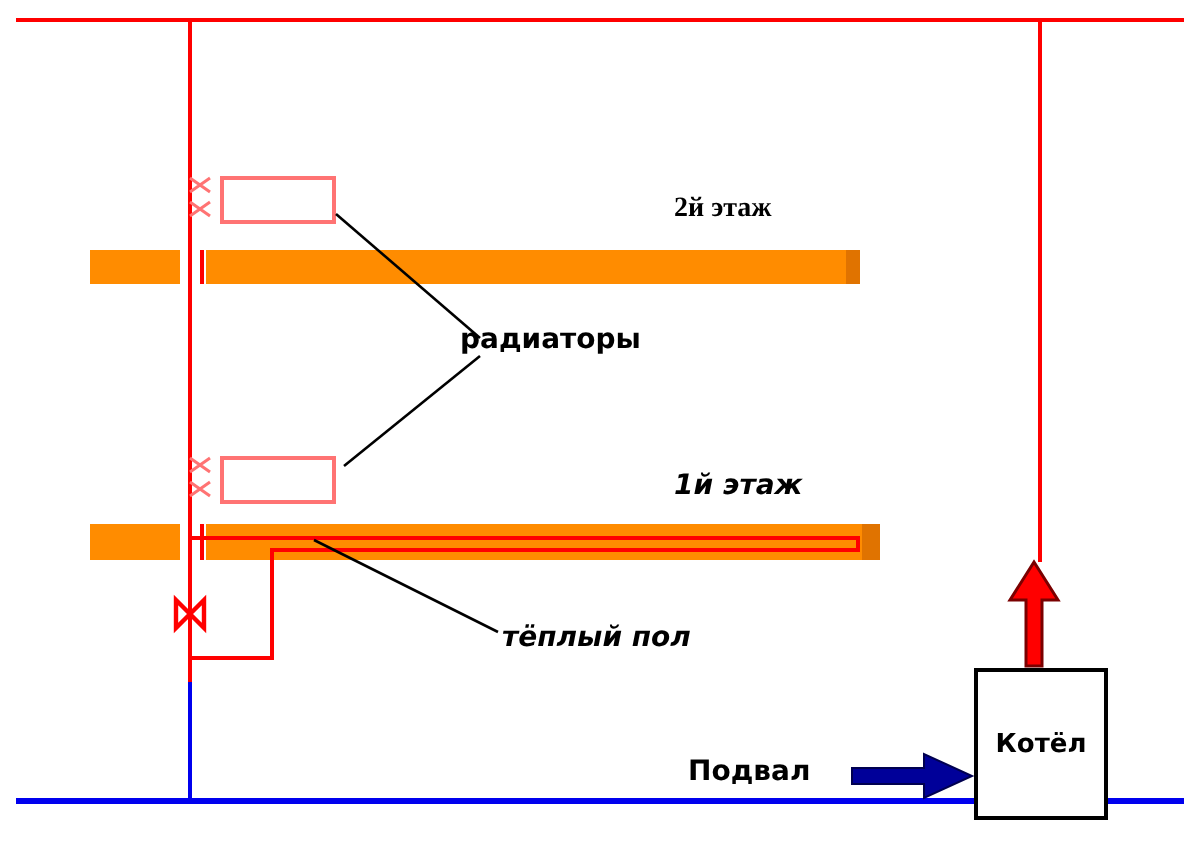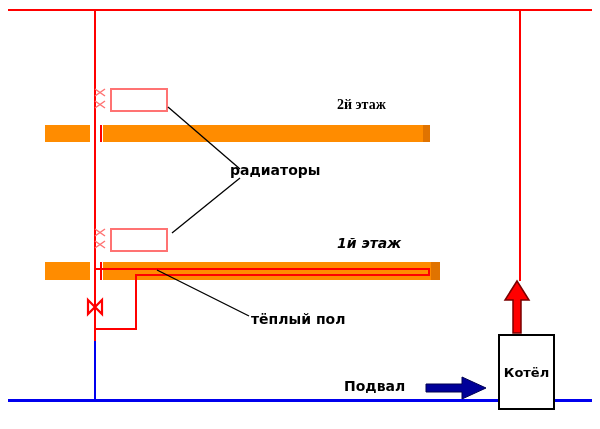--- a/index.html
+++ b/index.html
@@ -92,23 +92,23 @@
     <path class="radvalve" d="M95,89 l10,7 M105,89 l-10,7"></path>
     <path class="radvalve" d="M95,101 l10,7 M105,101 l-10,7"></path>
 
     <path class="radvalve" d="M95,229 l10,7 M105,229 l-10,7"></path>
     <path class="radvalve" d="M95,241 l10,7 M105,241 l-10,7"></path>
 
     <polygon class="arrow-up" points="517,281 529,300 521,300 521,333 513,333 513,300 505,300"></polygon>
     <polygon class="arrow-right" points="426,384 462,384 462,377 486,388 462,399 462,392 426,392"></polygon>
   </svg>
 
-  <div class="abs boiler" style="left:498px;top:334px;width:57px;height:76px;">
+  <div class="abs boiler" style="left:487px;top:334px;width:67px;height:76px;">
     <span>Котёл</span>
   </div>
 
   <div class="abs label" style="left:337px;top:97px;font-family:Liberation Serif, serif;">2й этаж</div>
   <div class="abs label" style="left:230px;top:163px;">радиаторы</div>
   <div class="abs label" style="left:337px;top:236px;font-style:italic;">1й этаж</div>
-  <div class="abs label" style="left:251px;top:312px;">тёплый пол</div>
+  <div class="abs label" style="left:251px;top:312px;font-style:italic;">тёплый пол</div>
   <div class="abs label" style="left:344px;top:379px;">Подвал</div>
 
 </div>
 
 </body></html>

